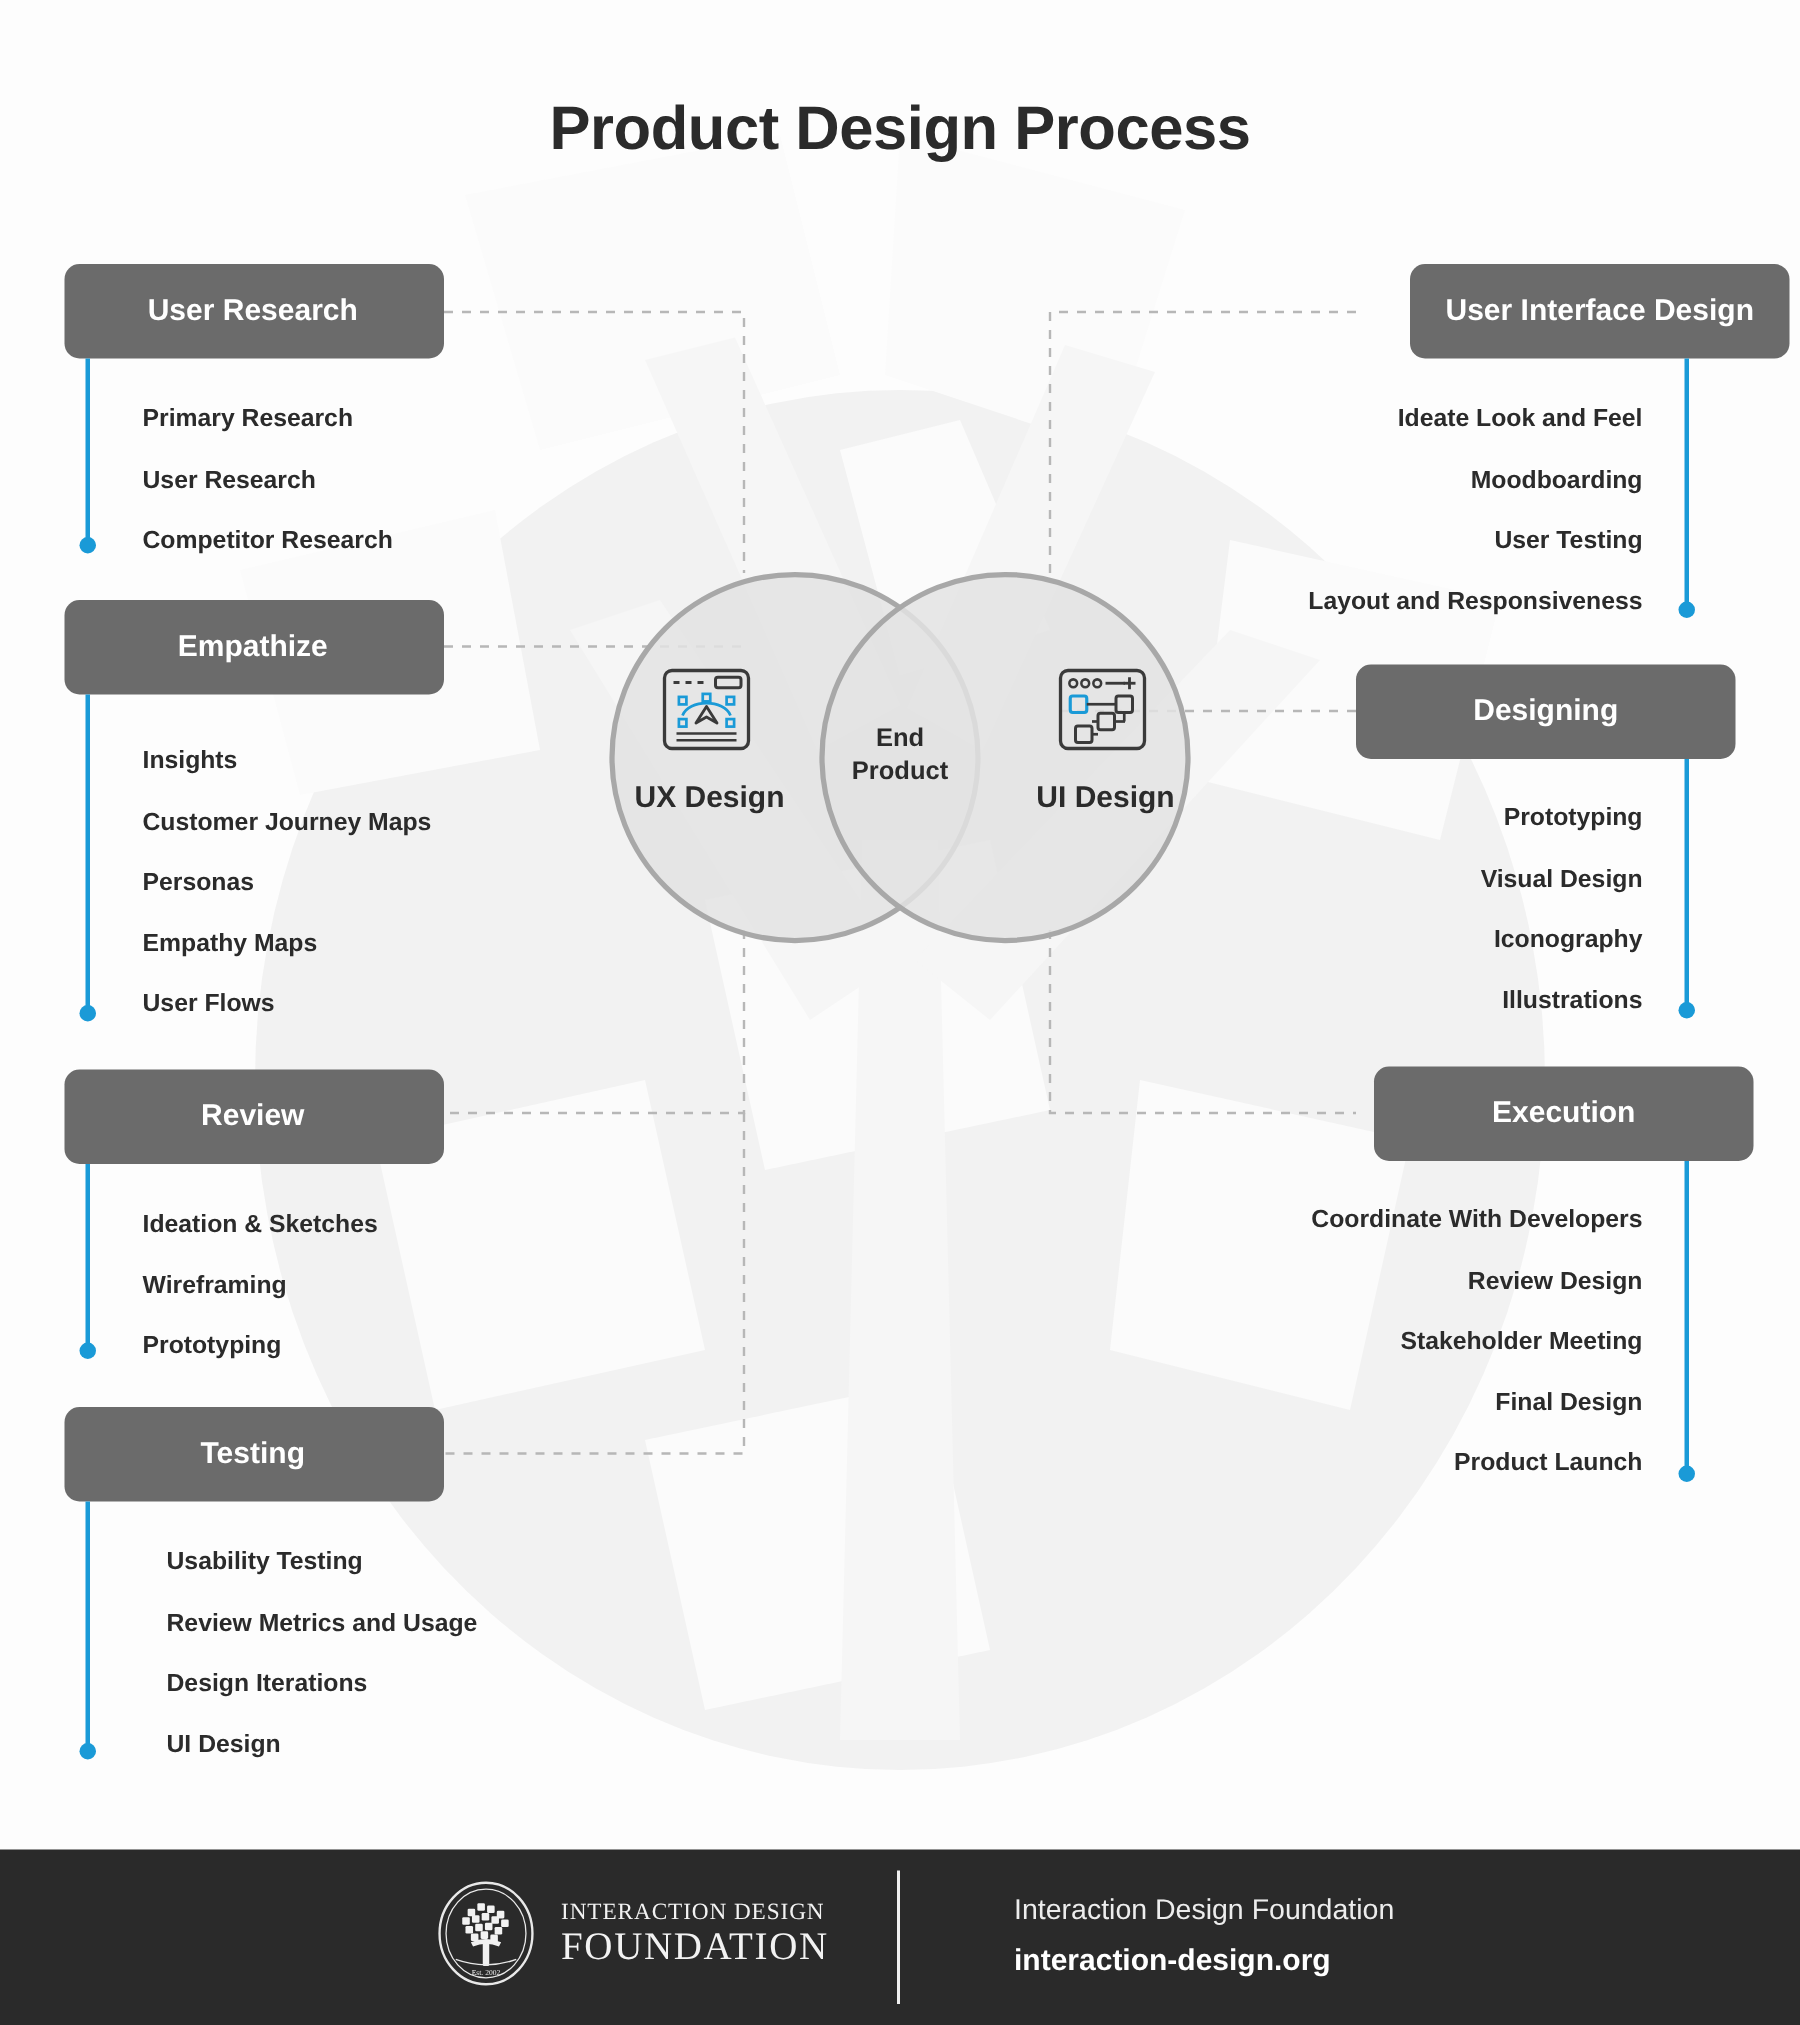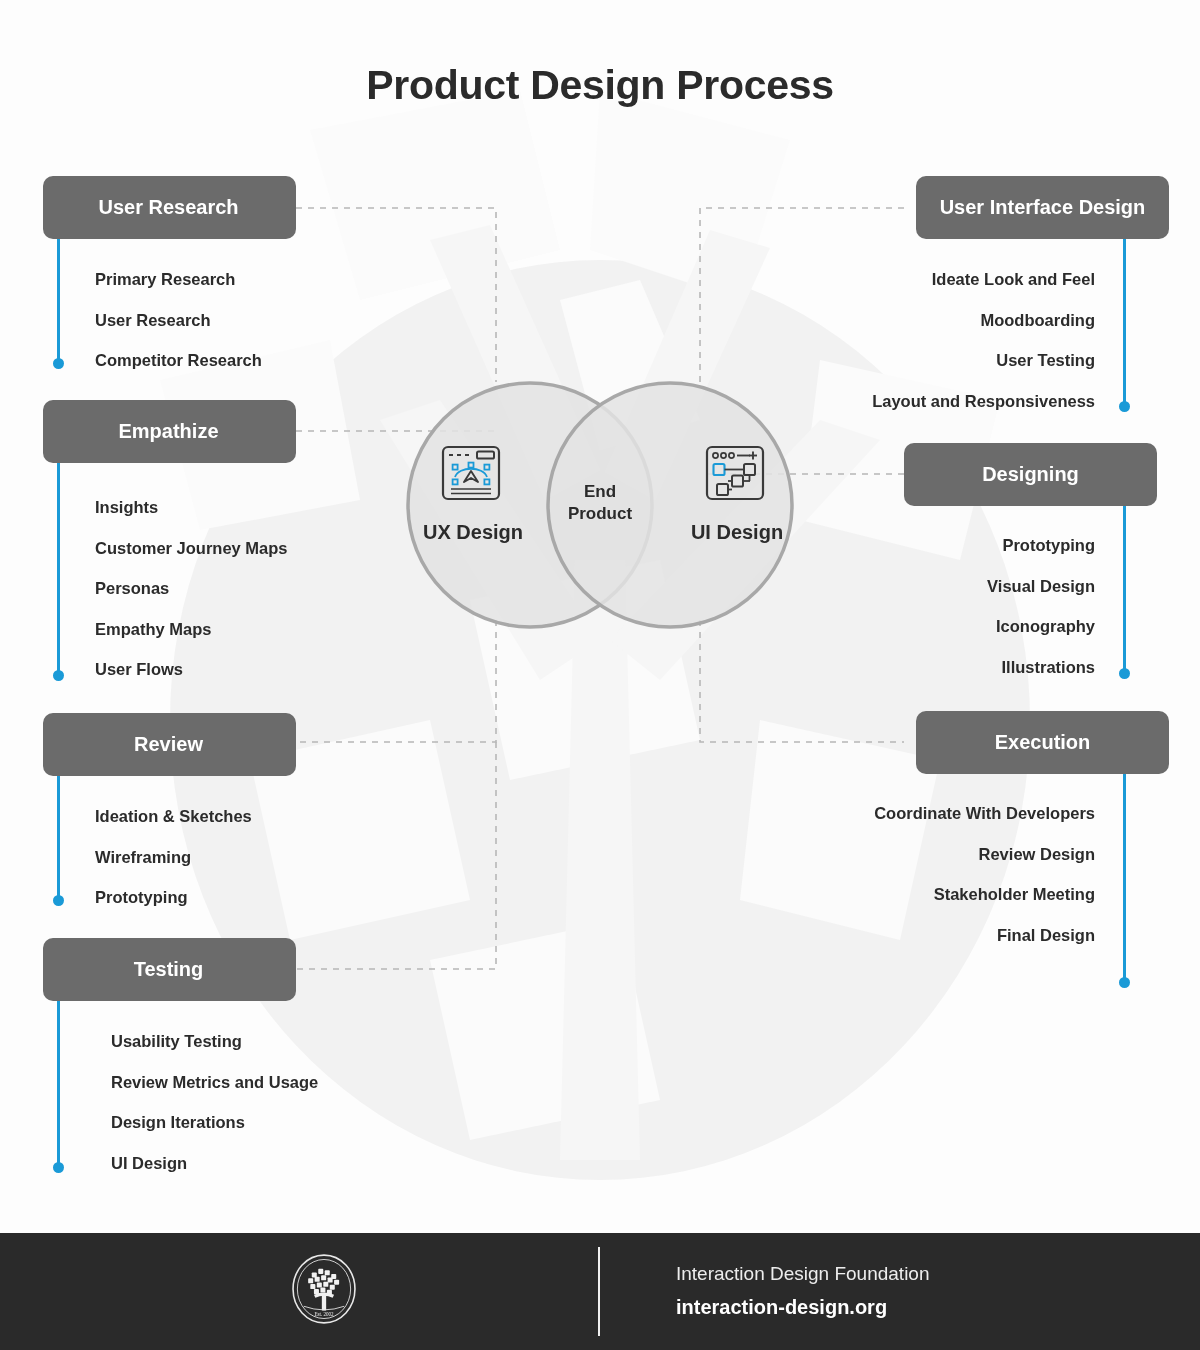--- a/index.html
+++ b/index.html
@@ -211,21 +211,21 @@
   </div>
   <div class="rail" style="left:57px;top:1001px;height:167px;"></div>
   <div class="rail-dot" style="left:53px;top:1162px;"></div>
   <div class="items l" style="left:95px;top:1033px;margin-left:16px;">
     <div>Usability Testing</div>
     <div>Review Metrics and Usage</div>
     <div>Design Iterations</div>
     <div>UI Design</div>
   </div>
 
-  <div class="pill right" style="left:916px;top:176px;">
+  <div class="pill right" style="left:940px;top:176px;">
     <span>User Interface Design</span>
   </div>
   <div class="rail" style="left:1123px;top:239px;height:167px;"></div>
   <div class="rail-dot" style="left:1119px;top:401px;"></div>
   <div class="items r" style="left:700px;top:271px;width:395px;">
     <div>Ideate Look and Feel</div>
     <div>Moodboarding</div>
     <div>User Testing</div>
     <div>Layout and Responsiveness</div>
   </div>
@@ -245,20 +245,21 @@
   <div class="pill right" style="left:904px;top:711px;margin-left:12px;">
     <span>Execution</span>
   </div>
   <div class="rail" style="left:1123px;top:774px;height:209px;"></div>
   <div class="rail-dot" style="left:1119px;top:977px;"></div>
   <div class="items r" style="left:700px;top:805px;width:395px;">
     <div>Coordinate With Developers</div>
     <div>Review Design</div>
     <div>Stakeholder Meeting</div>
     <div>Final Design</div>
+    <div>Product  Launch</div>
   </div>
 
   <div id="footer"></div>
 
   <div id="logo-block">
     <svg id="seal" viewBox="0 0 100 100" xmlns="http://www.w3.org/2000/svg">
       <ellipse cx="50" cy="50" rx="43" ry="47" fill="none" stroke="#e8e8e8" stroke-width="2.2"></ellipse>
       <ellipse cx="50" cy="50" rx="37" ry="41" fill="none" stroke="#e8e8e8" stroke-width="1.2"></ellipse>
       <g fill="#f0f0f0">
         <rect x="47" y="58" width="6" height="22" rx="1"></rect>
@@ -278,20 +279,24 @@
         <rect x="40" y="41" width="7" height="7" rx="1.2"></rect>
           <rect x="49" y="40" width="7" height="7" rx="1.2"></rect>
         <rect x="58" y="44" width="7" height="7" rx="1.2"></rect>
           <rect x="36" y="50" width="7" height="7" rx="1.2"></rect>
         <rect x="45" y="48" width="7" height="7" rx="1.2"></rect>
           <rect x="54" y="51" width="7" height="7" rx="1.2"></rect>
       </g>
       <path d="M22 74 Q50 84 78 74" fill="none" stroke="#e8e8e8" stroke-width="1.2"></path>
       <text x="50" y="88" text-anchor="middle" fill="#f0f0f0" font-family="Liberation Serif, serif" font-size="7">Est. 2002</text>
     </svg>
+    <div id="wordmark">
+      <div class="l1">INTERACTION DESIGN</div>
+      <div class="l2">FOUNDATION</div>
+    </div>
   </div>
 
   <div id="divider"></div>
 
   <div id="footer-text">
     <div class="ft1">Interaction Design Foundation</div>
     <div class="ft2">interaction-design.org</div>
   </div>
 
 </div>

